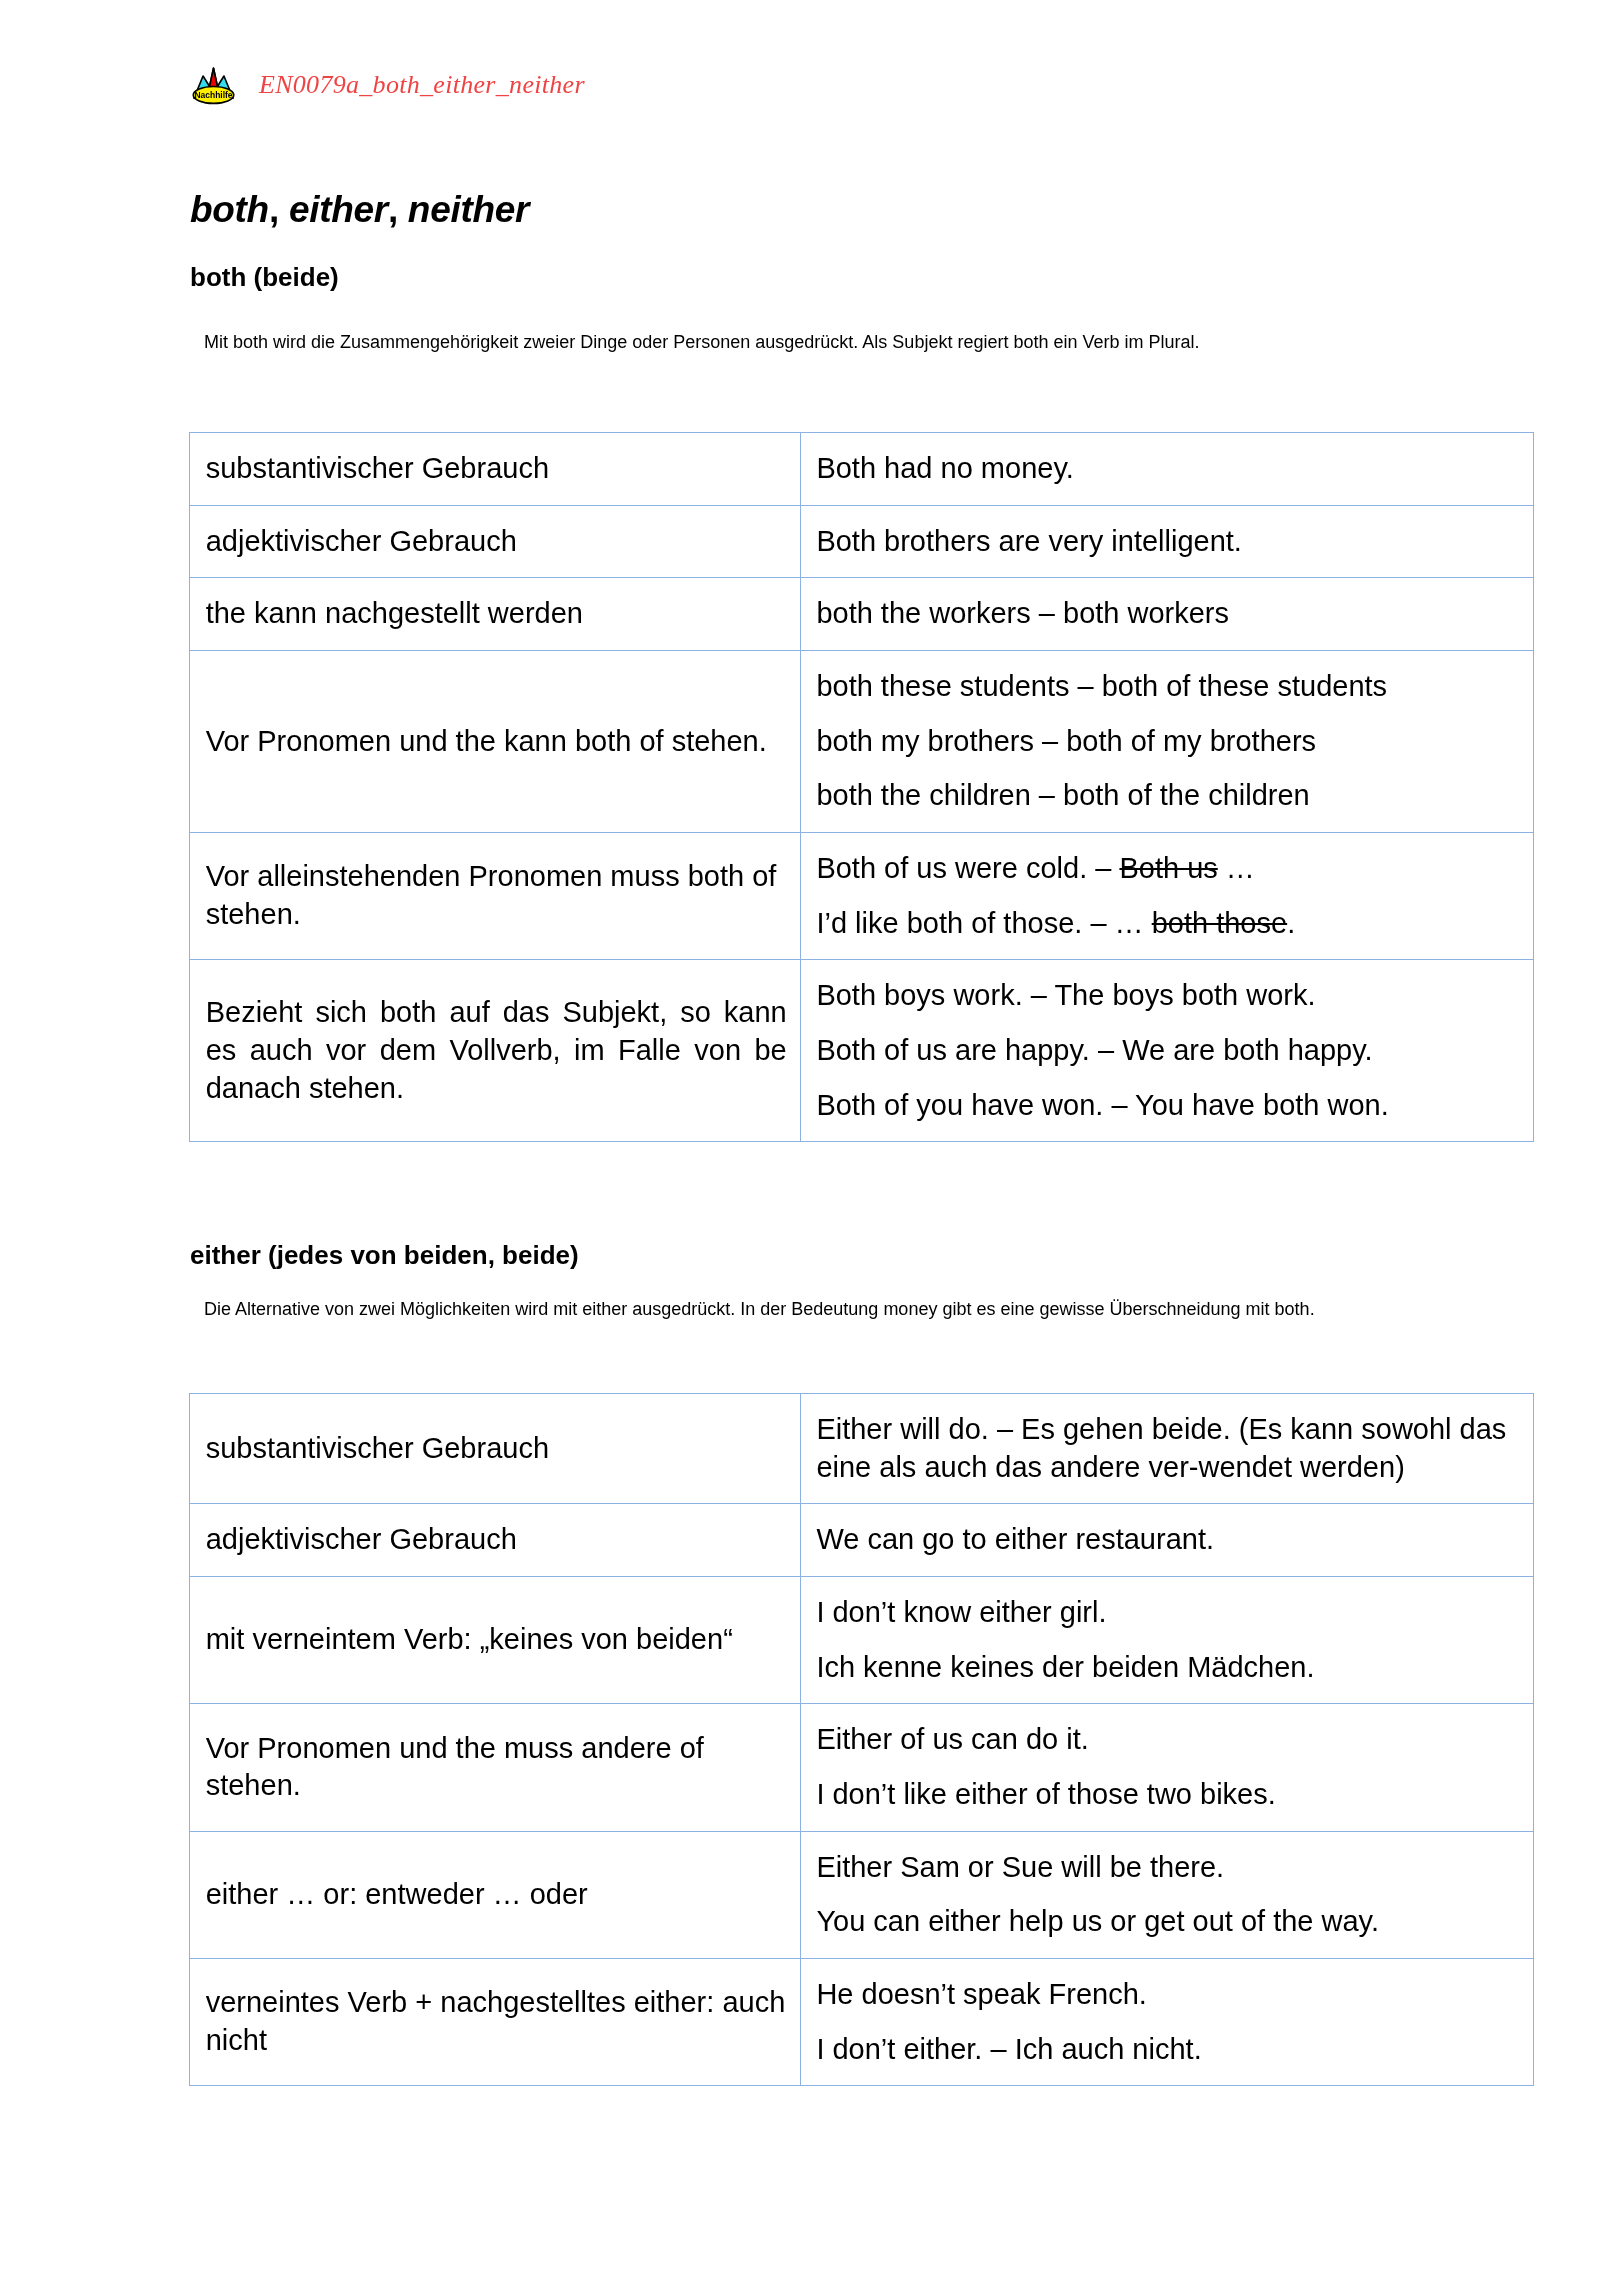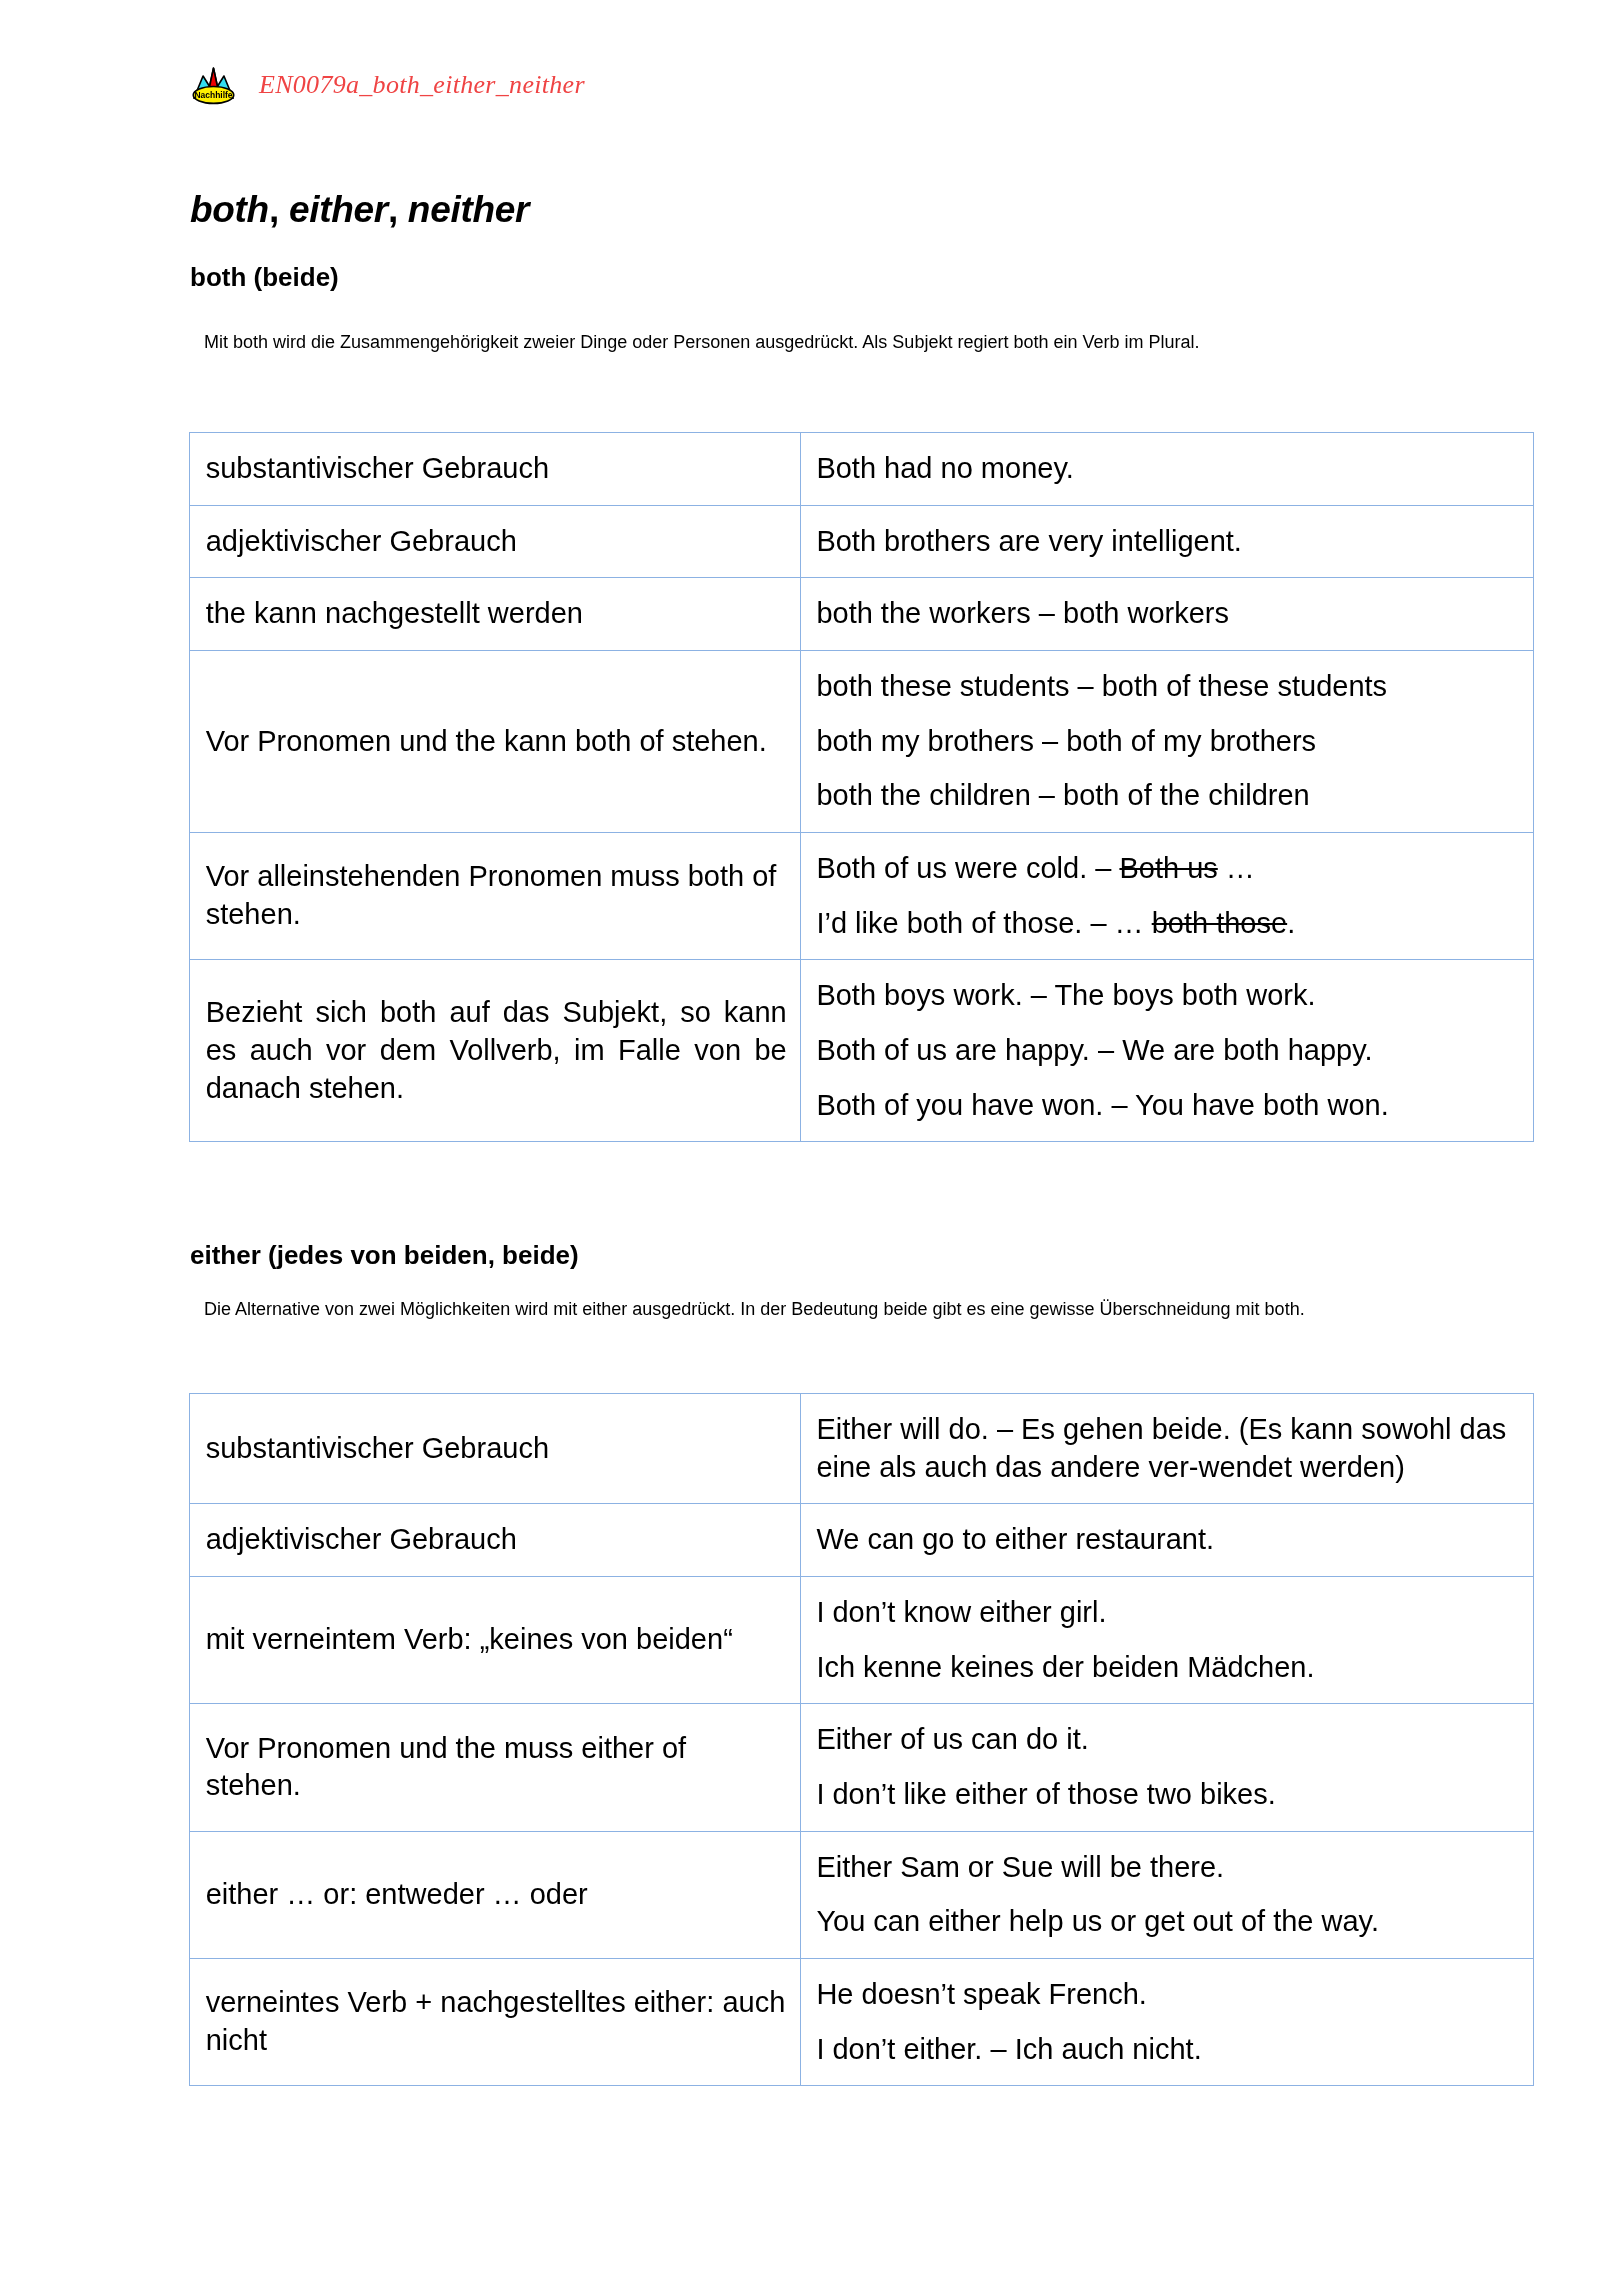--- a/index.html
+++ b/index.html
@@ -201,21 +201,21 @@
           <td class="c2">
             <div class="line"><span>Both boys work. – The boys both work.</span></div>
             <div class="line"><span>Both of us are happy. – We are both happy.</span></div>
             <div class="line"><span>Both of you have won. – You have both won.</span></div>
           </td>
         </tr>
       </tbody>
   </table>
 
   <div class="h2 h2-either">either (jedes von beiden, beide)</div>
-  <div class="para para-either"><span>Die Alternative von zwei Möglichkeiten wird mit </span><span class="it">either</span><span> ausgedrückt. In der Bedeutung </span><span class="it">beide</span><span> gibt es eine gewisse Überschneidung mit </span><span class="it">both</span><span>.</span></div>
+  <div class="para para-either"><span>Die Alternative von zwei Möglichkeiten wird mit </span><span class="it">either</span><span> ausgedrückt. In der Bedeutung </span><span class="it">money</span><span> gibt es eine gewisse Überschneidung mit </span><span class="it">both</span><span>.</span></div>
 
   <table class="grid" id="table-either">
     <tbody>
         <tr>
           <td class="c1">
             <div class="line"><span>substantivischer Gebrauch</span></div>
           </td>
           <td class="c2">
             <div class="line"><span>Either will do. – </span><span class="it">Es gehen beide. (Es kann sowohl das eine als auch  das andere ver-wendet werden)</span></div>
           </td>
@@ -232,21 +232,21 @@
           <td class="c1">
             <div class="line"><span>mit verneintem Verb: „keines von beiden“</span></div>
           </td>
           <td class="c2">
             <div class="line"><span>I don’t know either girl.</span></div>
             <div class="line"><span class="it">Ich kenne keines der beiden Mädchen.</span></div>
           </td>
         </tr>
         <tr>
           <td class="c1">
-            <div class="line"><span>Vor Pronomen und </span><span class="it">the</span><span> muss </span><span class="it">either of</span><span> stehen.</span></div>
+            <div class="line"><span>Vor Pronomen und </span><span class="it">the</span><span> muss </span><span class="it">andere of</span><span> stehen.</span></div>
           </td>
           <td class="c2">
             <div class="line"><span>Either of us can do it.</span></div>
             <div class="line"><span>I don’t like either of those two bikes.</span></div>
           </td>
         </tr>
         <tr>
           <td class="c1">
             <div class="line"><span class="it">either … or: entweder … oder</span></div>
           </td>

